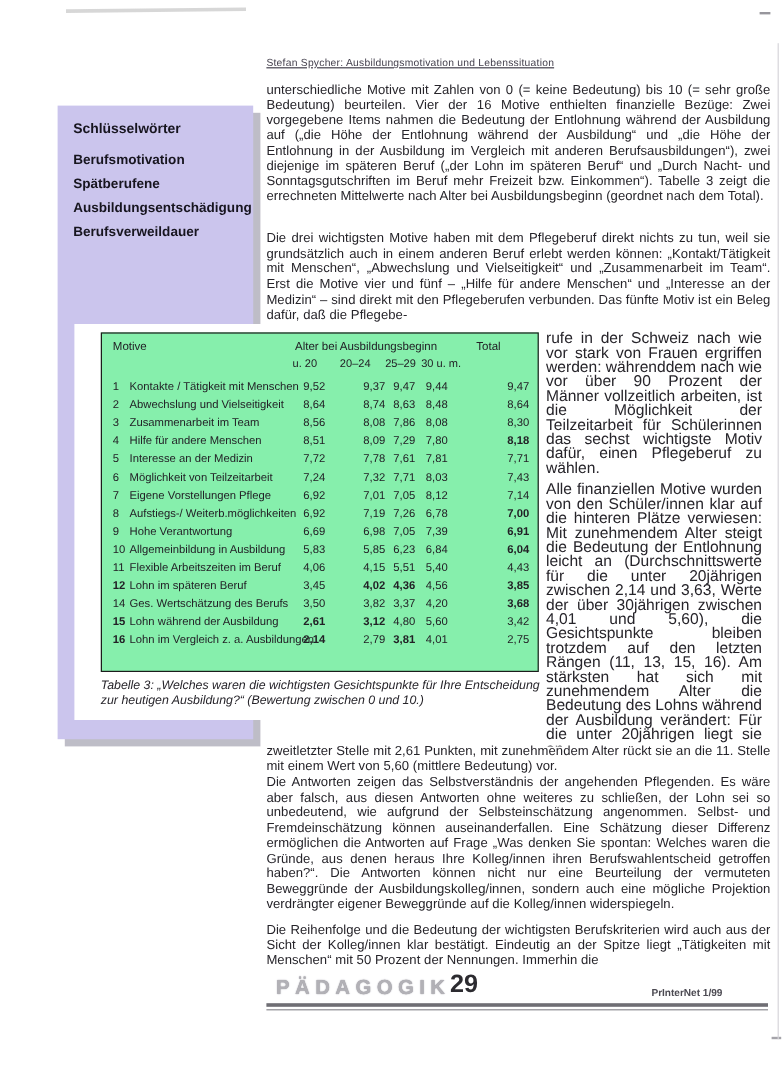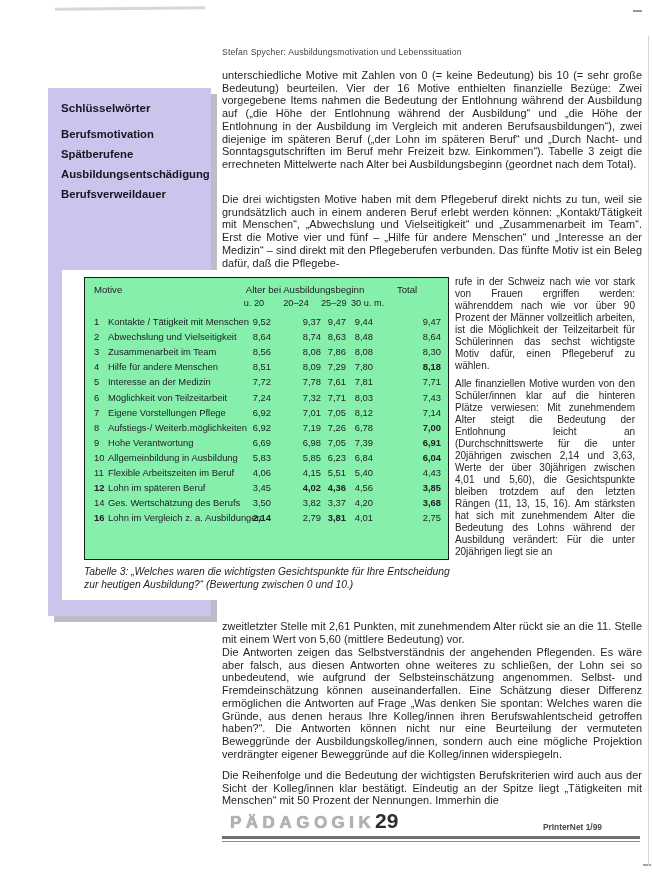--- a/index.html
+++ b/index.html
@@ -1,40 +1,40 @@
 <!DOCTYPE html>
 <html lang="de"><head>
 <meta charset="utf-8">
 <style>
   html,body{margin:0;padding:0;background:#ffffff;}
   .page{position:relative;width:652px;height:893px;background:#ffffff;overflow:hidden;
         font-family:"Liberation Sans","DejaVu Sans",sans-serif;color:#26242a;}
 
   
   .running-header{position:absolute;left:222px;top:47px;font-size:8.6px;letter-spacing:.2px;
-        color:#45414e;white-space:nowrap;}
+        color:#45414e;text-decoration:underline;white-space:nowrap;}
 
   
   .sidebar{position:absolute;left:48px;top:88px;width:163px;height:528px;background:#cbc5ed;
         box-shadow:6px 6px 0 rgba(110,108,130,.45);z-index:1;padding:0;box-sizing:border-box;}
   .kw-title{margin:13px 0 14px 13px;font-size:11.6px;font-weight:bold;color:#17151f;}
   .kw{margin:0 0 7px 13px;font-size:11.3px;font-weight:bold;color:#17151f;line-height:13px;}
 
   
   .para{position:absolute;left:222px;width:420px;font-size:10.9px;line-height:12.7px;
         text-align:justify;letter-spacing:.05px;overflow:hidden;}
   .p1{top:69px;height:127px;}
   .p2{top:193px;height:79px;}
   .p3{top:620px;height:27px;}
   .p4{top:646px;height:123px;}
   .p5{top:769px;height:41px;}
 
   
   .rightcol{position:absolute;left:455px;top:276px;width:187px;height:346px;overflow:hidden;z-index:3;}
-  .colp{width:180px;font-size:10px;line-height:12.0px;text-align:justify;margin:0 0 6px 0;}
+  .colp{width:180px;font-size:13px;line-height:12.0px;text-align:justify;margin:0 0 6px 0;}
 
   
   .figure-bg{position:absolute;left:62px;top:270px;width:393px;height:330px;background:#ffffff;z-index:2;}
   .table-box{position:absolute;left:84px;top:277px;width:365px;height:283px;background:#86efac;
         border:1.5px solid #1c1c1c;box-sizing:border-box;z-index:3;padding:5px 8px 0 9px;}
   .table-box table{width:347px;border-collapse:collapse;table-layout:fixed;font-size:9.4px;color:#222126;}
   .table-box td{padding:0;white-space:nowrap;text-align:right;vertical-align:middle;height:15.1px;}
   .table-box thead td{height:13px;text-align:center;}
   .table-box td.lbl{text-align:left;}
   .table-box .hd{font-size:9.6px;}
@@ -216,20 +216,28 @@
           </tr>
           <tr>
             <td class="lbl"><span class="num">14</span><span>Ges. Wertschätzung des Berufs</span></td>
             <td>3,50</td>
             <td>3,82</td>
             <td>3,37</td>
             <td>4,20</td>
             <td class="tot bold">3,68</td>
           </tr>
           <tr>
+            <td class="lbl"><span class="num bold">15</span><span>Lohn während der Ausbildung</span></td>
+            <td class="bold">2,61</td>
+            <td class="bold">3,12</td>
+            <td>4,80</td>
+            <td>5,60</td>
+            <td class="tot">3,42</td>
+          </tr>
+          <tr>
             <td class="lbl"><span class="num bold">16</span><span>Lohn im Vergleich z. a. Ausbildungen</span></td>
             <td class="bold">2,14</td>
             <td>2,79</td>
             <td class="bold">3,81</td>
             <td>4,01</td>
             <td class="tot">2,75</td>
           </tr>
         </tbody>
     </table>
   </div>

